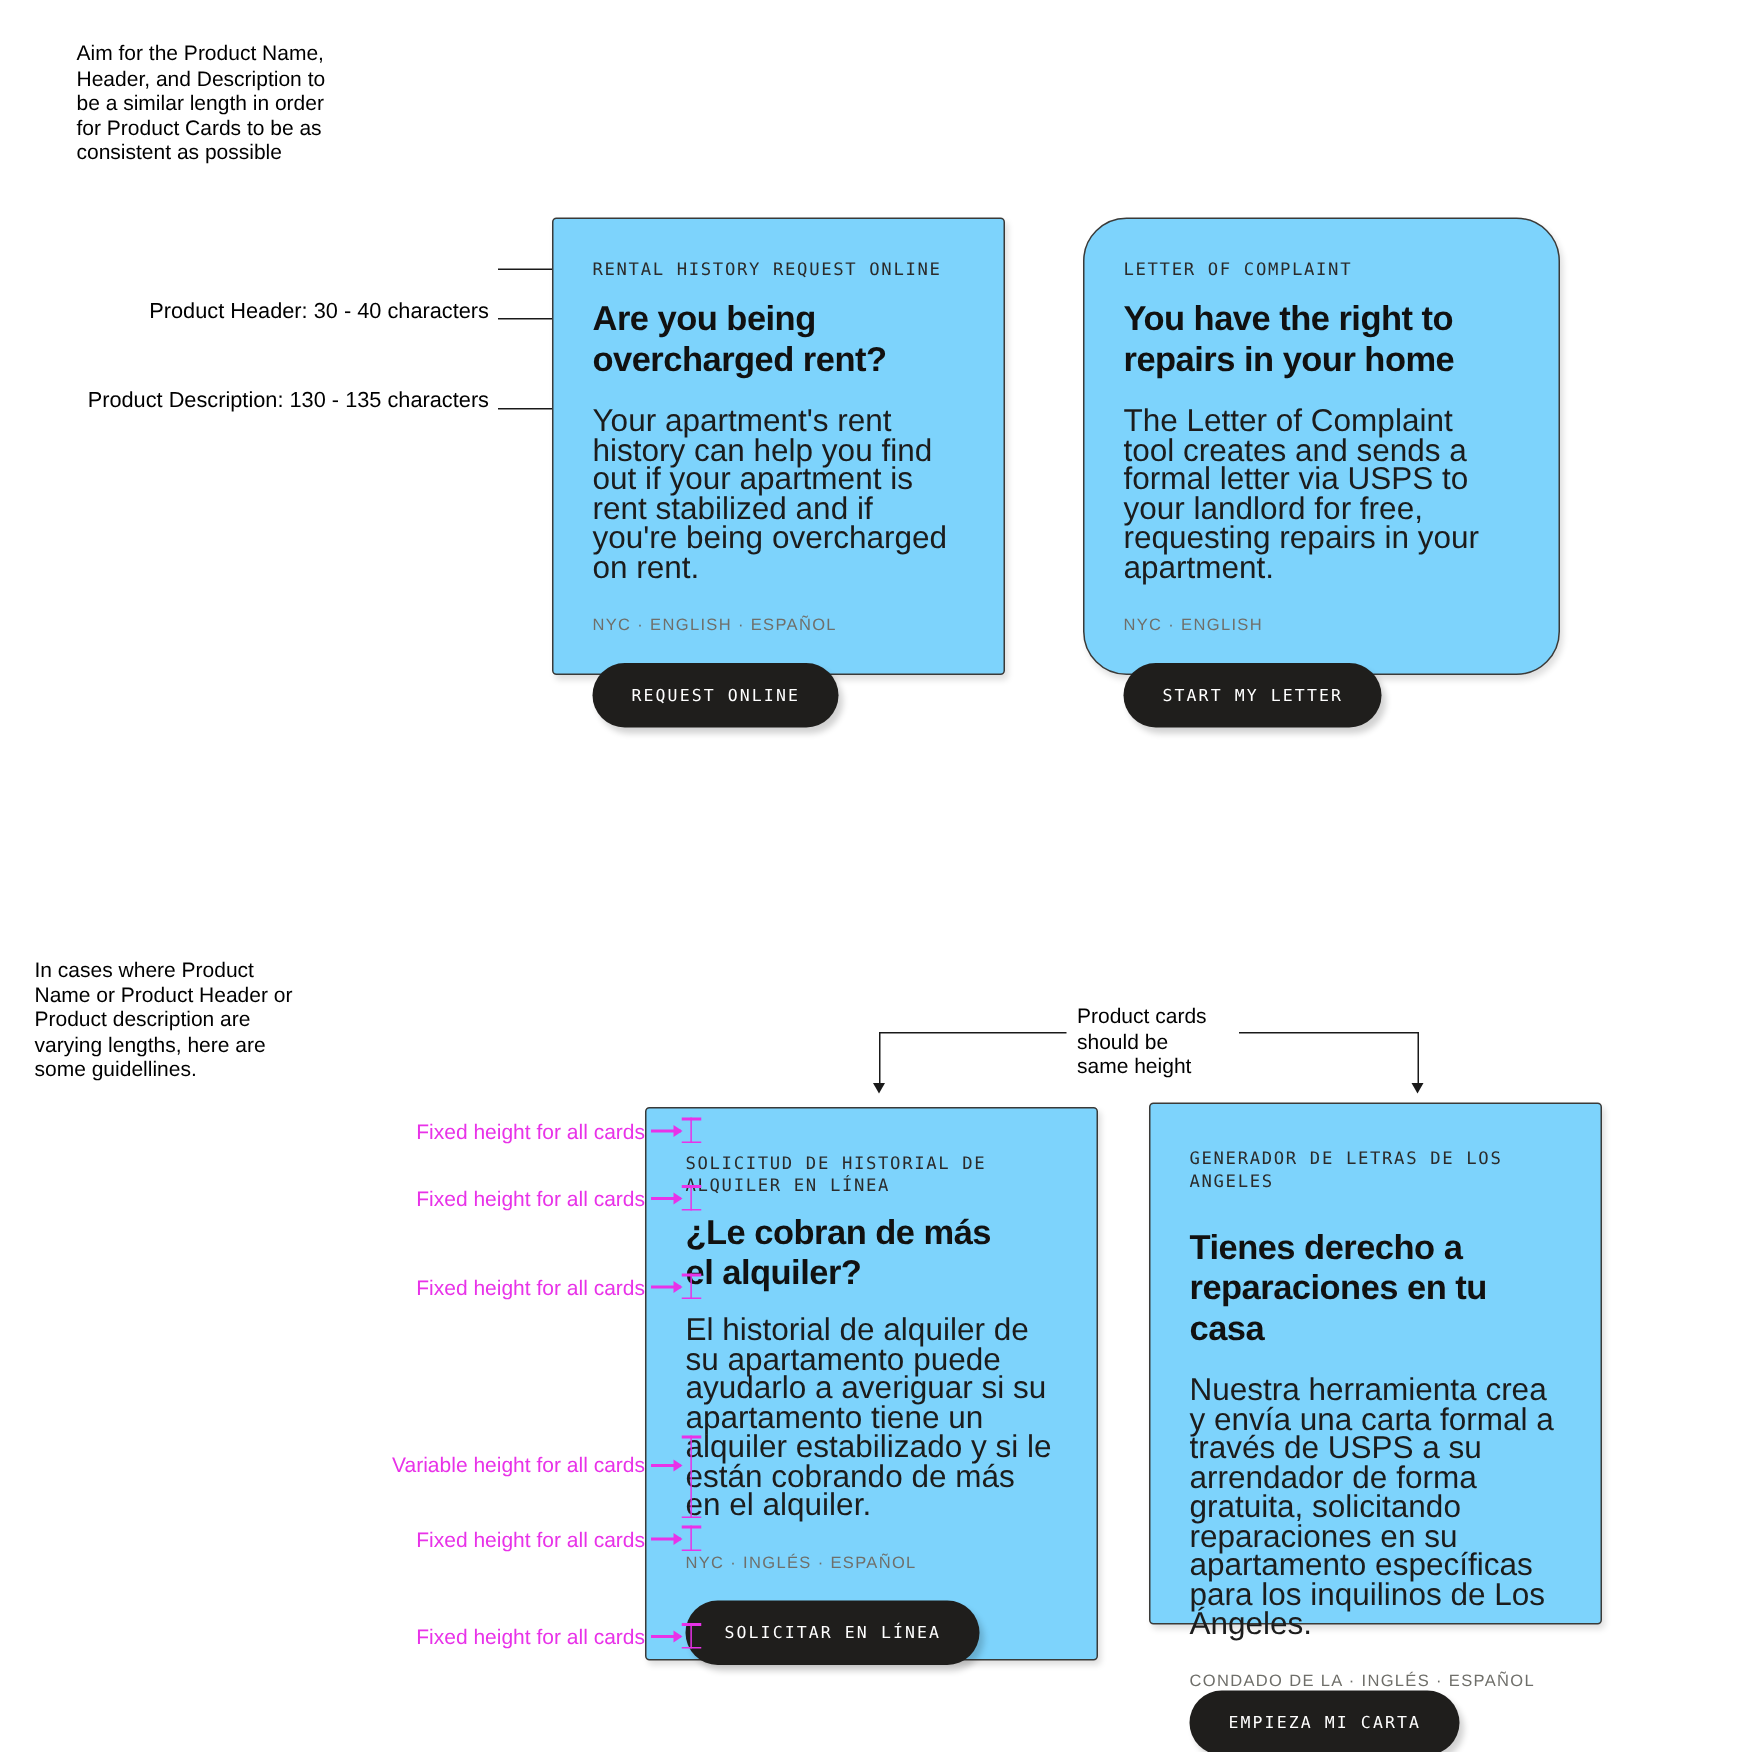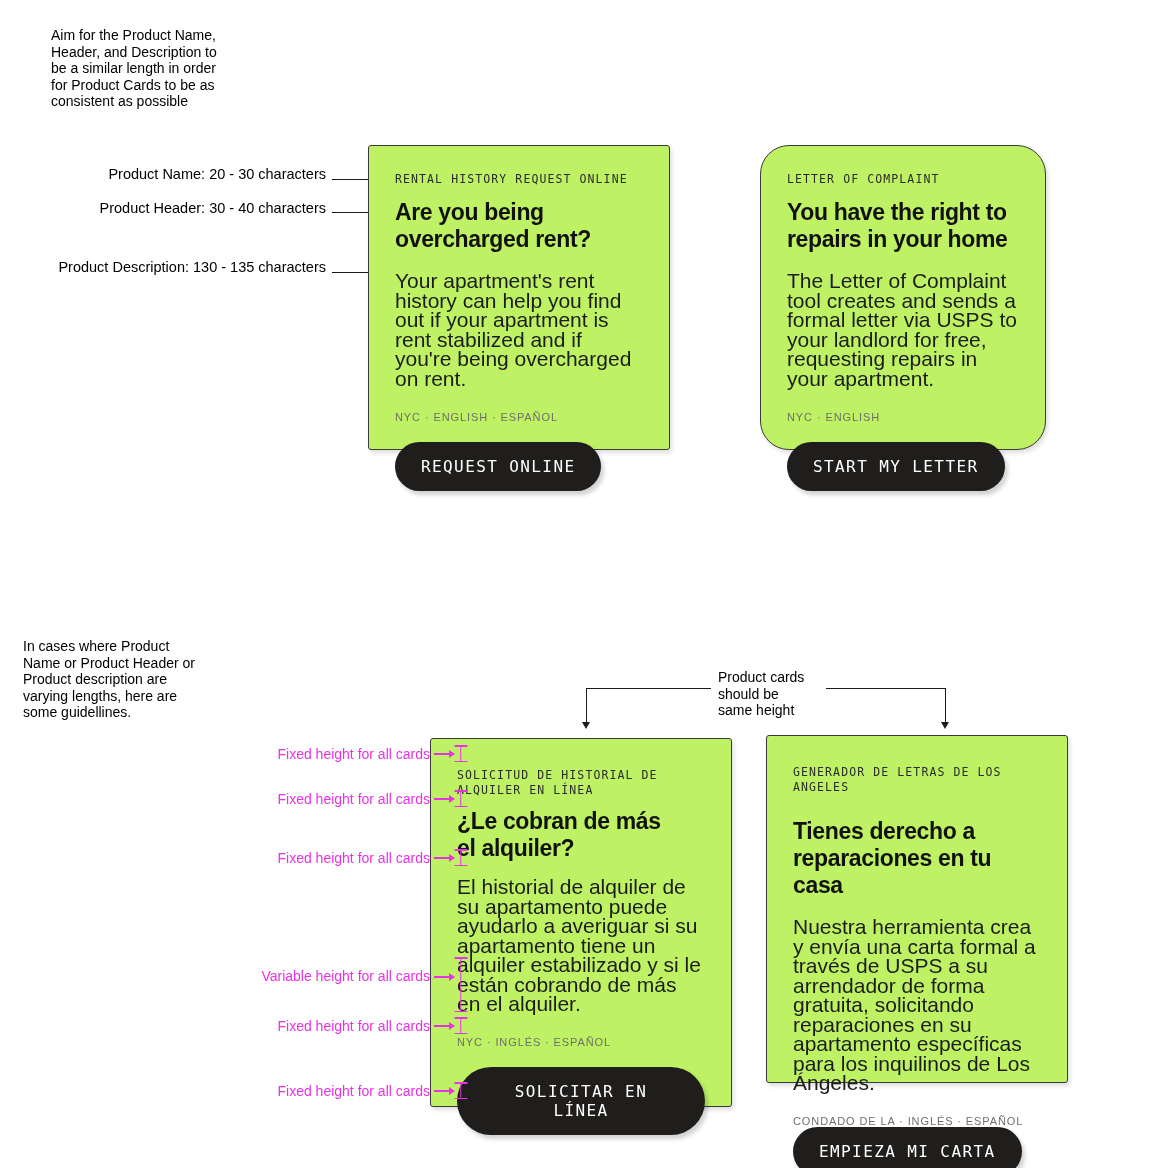--- a/index.html
+++ b/index.html
@@ -44,21 +44,21 @@
   .leader-dot {
     position: absolute;
     width: 4px; height: 4px;
     border-radius: 50%;
     background: #1a1a1a;
   }
 
   
   .card {
     position: absolute;
-    background: #bef264;
+    background: #7dd3fc;
     border: 1px solid #3a3a38;
     border-radius: 3px;
     box-shadow: 2px 3px 4px rgba(0,0,0,0.13);
   }
   .card-inner { padding: 26px 26px 0 26px; }
 
   .prod-name {
     font-family: "DejaVu Sans Mono", "Liberation Mono", monospace;
     font-size: 11.5px;
     letter-spacing: 1.1px;
@@ -91,21 +91,21 @@
     text-transform: uppercase;
     white-space: nowrap;
   }
   .cta {
     display: inline-block;
     background: #1f1e1c;
     color: #ffffff;
     border: none;
     border-radius: 40px;
     font-family: "DejaVu Sans Mono", "Liberation Mono", monospace;
-    font-size: 16px;
+    font-size: 11px;
     letter-spacing: 1.4px;
     padding: 15px 26px;
     box-shadow: 3px 4px 4px rgba(0,0,0,0.18);
     cursor: pointer;
     text-transform: uppercase;
   }
 
   
   .mag-label {
     position: absolute;
@@ -158,21 +158,20 @@
 <body>
 
 <div class="stage">
 
   <div class="abs note" style="left:51px; top:27px; width:215px;">Aim for the Product Name,
 Header, and Description to
 be a similar length in order
 for Product Cards to be as
 consistent as possible</div>
 
-  <div class="abs note-right" style="left:0px; top:166px; width:326px;">Product Name: 20 - 30 characters</div>
   <div class="leader" style="left:332px; top:179px; width:58px;"></div>
   <div class="leader-dot" style="left:388px; top:177px;"></div>
 
   <div class="abs note-right" style="left:0px; top:200px; width:326px;">Product Header: 30 - 40 characters</div>
   <div class="leader" style="left:332px; top:212px; width:58px;"></div>
   <div class="leader-dot" style="left:388px; top:210px;"></div>
 
   <div class="abs note-right" style="left:0px; top:259px; width:326px;">Product Description: 130 - 135 characters</div>
   <div class="leader" style="left:332px; top:272px; width:58px;"></div>
   <div class="leader-dot" style="left:388px; top:270px;"></div>
@@ -180,21 +179,21 @@
   <div class="card" style="left:368px; top:145px; width:302px; height:305px;">
     <div class="card-inner">
       <div class="prod-name">RENTAL HISTORY REQUEST ONLINE</div>
       <div class="prod-header" style="max-width:200px;">Are you being overcharged rent?</div>
       <div class="prod-desc" style="max-width:258px;">Your apartment's rent history can help you find out if your apartment is rent stabilized and if you're being overcharged on rent.</div>
       <div class="prod-meta" style="margin-top:23px;">NYC  ·  ENGLISH  ·  ESPAÑOL</div>
       <button class="cta" style="margin-top:19px;">REQUEST ONLINE</button>
     </div>
   </div>
 
-  <div class="card" style="left:760px; top:145px; width:286px; height:305px;border-radius:29px;">
+  <div class="card" style="left:722px; top:145px; width:318px; height:305px;border-radius:29px;">
     <div class="card-inner">
       <div class="prod-name">LETTER OF COMPLAINT</div>
       <div class="prod-header" style="max-width:225px;">You have the right to repairs in your home</div>
       <div class="prod-desc" style="max-width:252px;">The Letter of Complaint tool creates and sends a formal letter via USPS to your landlord for free, requesting repairs in your apartment.</div>
       <div class="prod-meta" style="margin-top:23px;">NYC  ·  ENGLISH</div>
       <button class="cta" style="margin-top:19px;">START MY LETTER</button>
     </div>
   </div>
 
   <div class="abs note" style="left:23px; top:638px; width:210px;">In cases where Product

